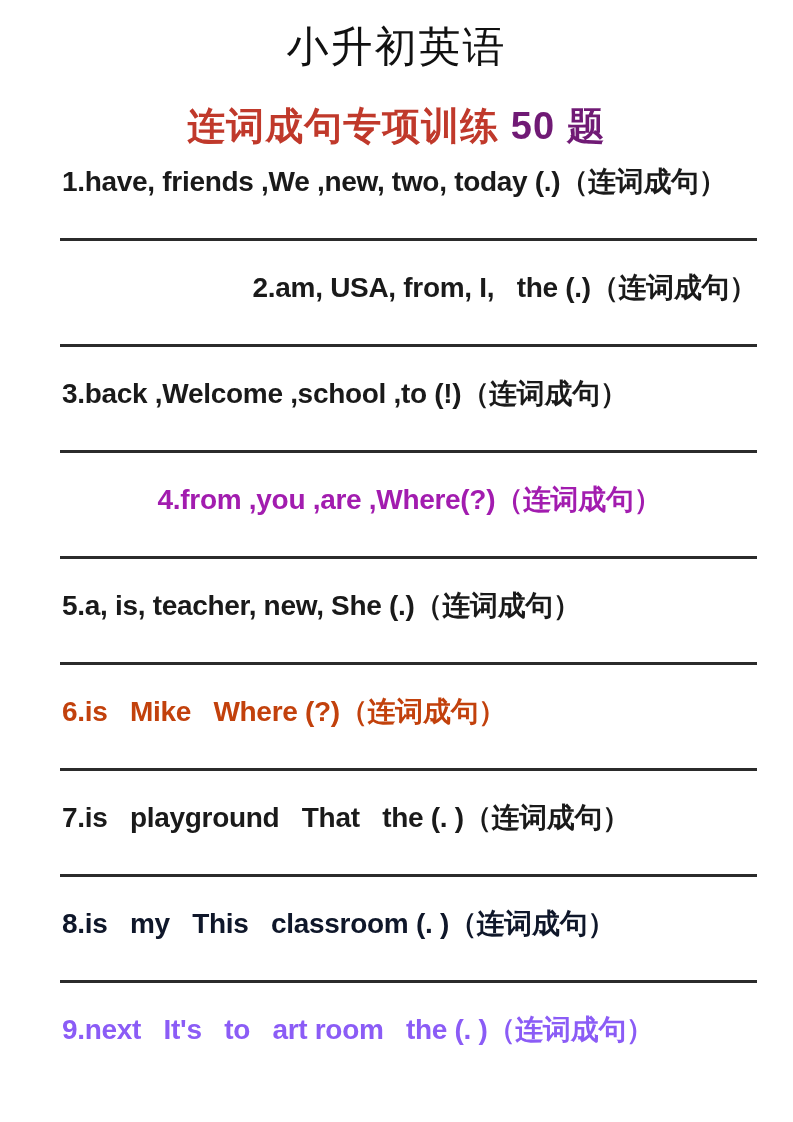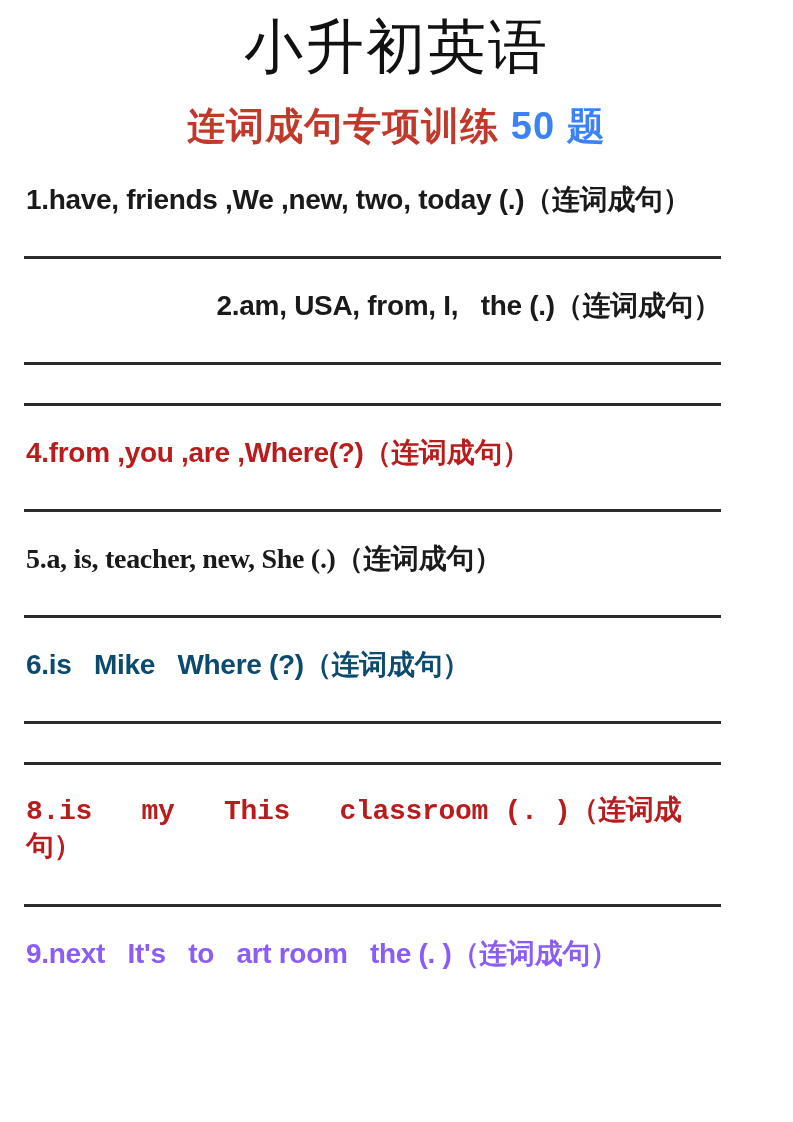--- a/index.html
+++ b/index.html
@@ -17,38 +17,38 @@
   .page {
     width: 793px;
     height: 1122px;
     position: relative;
   }
   .title {
     margin: 14px 0 0 0;
     text-align: center;
     font-family: "Liberation Serif", "DejaVu Serif", serif;
     font-weight: 400;
-    font-size: 59px;
+    font-size: 42px;
     line-height: 66px;
     color: #111111;
     letter-spacing: 2px;
   }
   .subtitle {
     margin: 24px 0 0 0;
     text-align: center;
     font-weight: 700;
     font-size: 38px;
     line-height: 44px;
     letter-spacing: 1px;
   }
   .sub-red  { color: #c0392b; }
   .sub-blue { color: #2143b0; }
   .questions {
-    margin-top: 34px;
-    padding-left: 24px;
+    margin-top: 16px;
+    padding-left: 60px;
   }
   .q-block {
     width: 697px;
     margin-bottom: 29px;
   }
   .q-block:last-child { margin-bottom: 0; }
   .q-text {
     margin: 0;
     padding-left: 2px;
     font-size: 28px;
@@ -64,50 +64,52 @@
     border-bottom: 3px solid #2b2b2b;
     width: 697px;
   }
 </style>
 </head>
 <body>
 
 <div class="page">
   <h1 class="title">小升初英语</h1>
 
-  <h2 class="subtitle"><span class="sub-red" style="color: rgb(192, 57, 43);">连词成句专项训练</span><span class="sub-blue" style="color: #3b82f6; margin-top: 12px;"> 50 题</span></h2>
+  <h2 class="subtitle"><span class="sub-red" style="color: rgb(192, 57, 43);">连词成句专项训练</span><span class="sub-blue" style="color: #701a75; margin-top: 12px;"> 50 题</span></h2>
 
   <div class="questions">
       <div class="q-block">
         <p class="q-text" style="color: rgb(26, 26, 26);">1.have, friends ,We ,new, two, today (.)（连词成句）</p>
         <div class="answer-line" style="border-bottom-color: rgb(43, 43, 43);"></div>
       </div>
       <div class="q-block">
         <p class="q-text" style="color: rgb(26, 26, 26); text-align: right;">2.am, USA, from, I,   the (.)（连词成句）</p>
         <div class="answer-line" style="border-bottom-color: rgb(43, 43, 43);"></div>
       </div>
       <div class="q-block">
+        <p class="q-text" style="color: rgb(26, 26, 26);">3.back ,Welcome ,school ,to (!)（连词成句）</p>
         <div class="answer-line" style="border-bottom-color: rgb(43, 43, 43);"></div>
       </div>
       <div class="q-block">
-        <p class="q-text" style="color: #b91c1c;">4.from ,you ,are ,Where(?)（连词成句）</p>
+        <p class="q-text" style="color: #a21caf; text-align: center;">4.from ,you ,are ,Where(?)（连词成句）</p>
         <div class="answer-line" style="border-bottom-color: rgb(43, 43, 43);"></div>
       </div>
       <div class="q-block">
-        <p class="q-text" style="color: rgb(26, 26, 26); font-family: Liberation Serif, serif;">5.a, is, teacher, new, She (.)（连词成句）</p>
+        <p class="q-text" style="color: rgb(26, 26, 26);">5.a, is, teacher, new, She (.)（连词成句）</p>
         <div class="answer-line" style="border-bottom-color: rgb(43, 43, 43);"></div>
       </div>
       <div class="q-block">
-        <p class="q-text" style="color: #0c4a6e;">6.is   Mike   Where (?)（连词成句）</p>
+        <p class="q-text" style="color: #c2410c;">6.is   Mike   Where (?)（连词成句）</p>
         <div class="answer-line" style="border-bottom-color: rgb(43, 43, 43);"></div>
       </div>
       <div class="q-block">
+        <p class="q-text" style="color: rgb(26, 26, 26);">7.is   playground   That   the (. )（连词成句）</p>
         <div class="answer-line" style="border-bottom-color: rgb(43, 43, 43);"></div>
       </div>
       <div class="q-block">
-        <p class="q-text" style="color: #b91c1c; font-family: Liberation Mono, monospace;">8.is   my   This   classroom (. )（连词成句）</p>
+        <p class="q-text" style="color: #0f172a;">8.is   my   This   classroom (. )（连词成句）</p>
         <div class="answer-line" style="border-bottom-color: rgb(43, 43, 43);"></div>
       </div>
       <div class="q-block">
         <p class="q-text" style="color: #8b5cf6;">9.next   It's   to   art room   the (. )（连词成句）</p>
       </div>
     </div>
 </div>
 
 </body></html>

